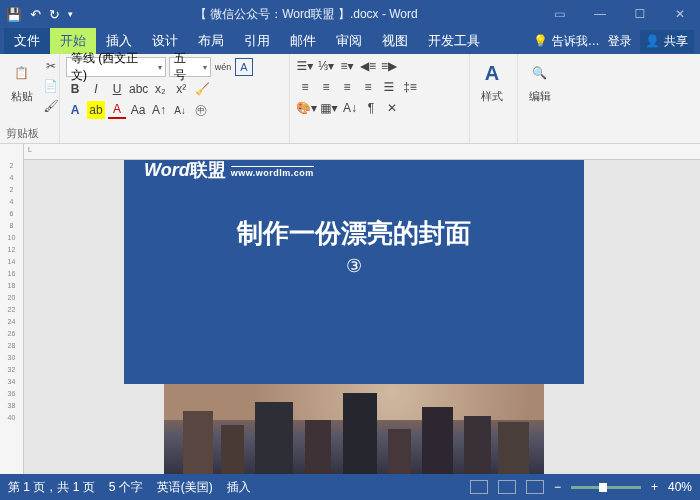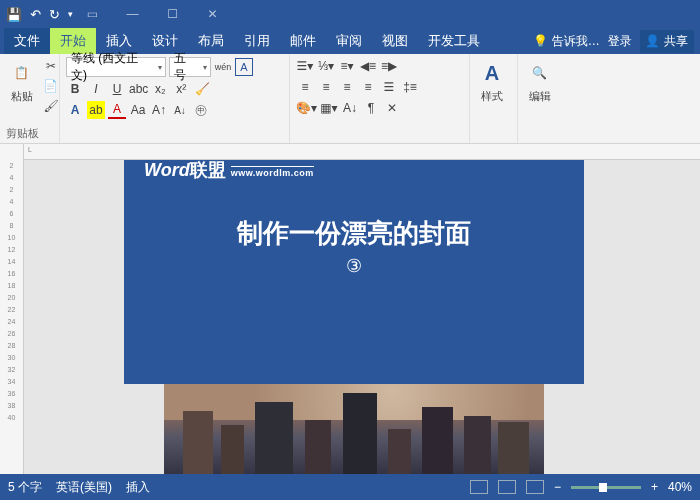--- a/index.html
+++ b/index.html
@@ -81,20 +81,21 @@
 </head>
 <body>
 
 <div class="titlebar">
   <div class="qat">
     <span class="qat-item">💾</span>
     <span class="qat-item">↶</span>
     <span class="qat-item">↻</span>
     <span class="qat-item" style="font-size:9px">▾</span>
   </div>
+  <div class="title">【 微信公众号：Word联盟 】.docx - Word</div>
   <div class="win-btns">
     <div class="win-btn">▭</div>
     <div class="win-btn">—</div>
     <div class="win-btn">☐</div>
     <div class="win-btn">✕</div>
   </div>
 </div>
 
 <div class="tabs">
   <div class="tab file">文件</div>
@@ -251,20 +252,21 @@
         <span class="w">Word</span><span>联盟</span>
         <div class="logo-sub">www.wordlm.com</div>
       </div>
       <div class="slide-title">制作一份漂亮的封面</div>
       <div class="slide-num">③</div>
     </div>
   </div>
 </div>
 
 <div class="statusbar">
+  <span>第 1 页，共 1 页</span>
   <span>5 个字</span>
   <span>英语(美国)</span>
   <span>插入</span>
   <div class="right">
     <span class="viewbtn"></span>
     <span class="viewbtn"></span>
     <span class="viewbtn"></span>
     <span>−</span>
     <span class="zoom-slider"></span>
     <span>+</span>

